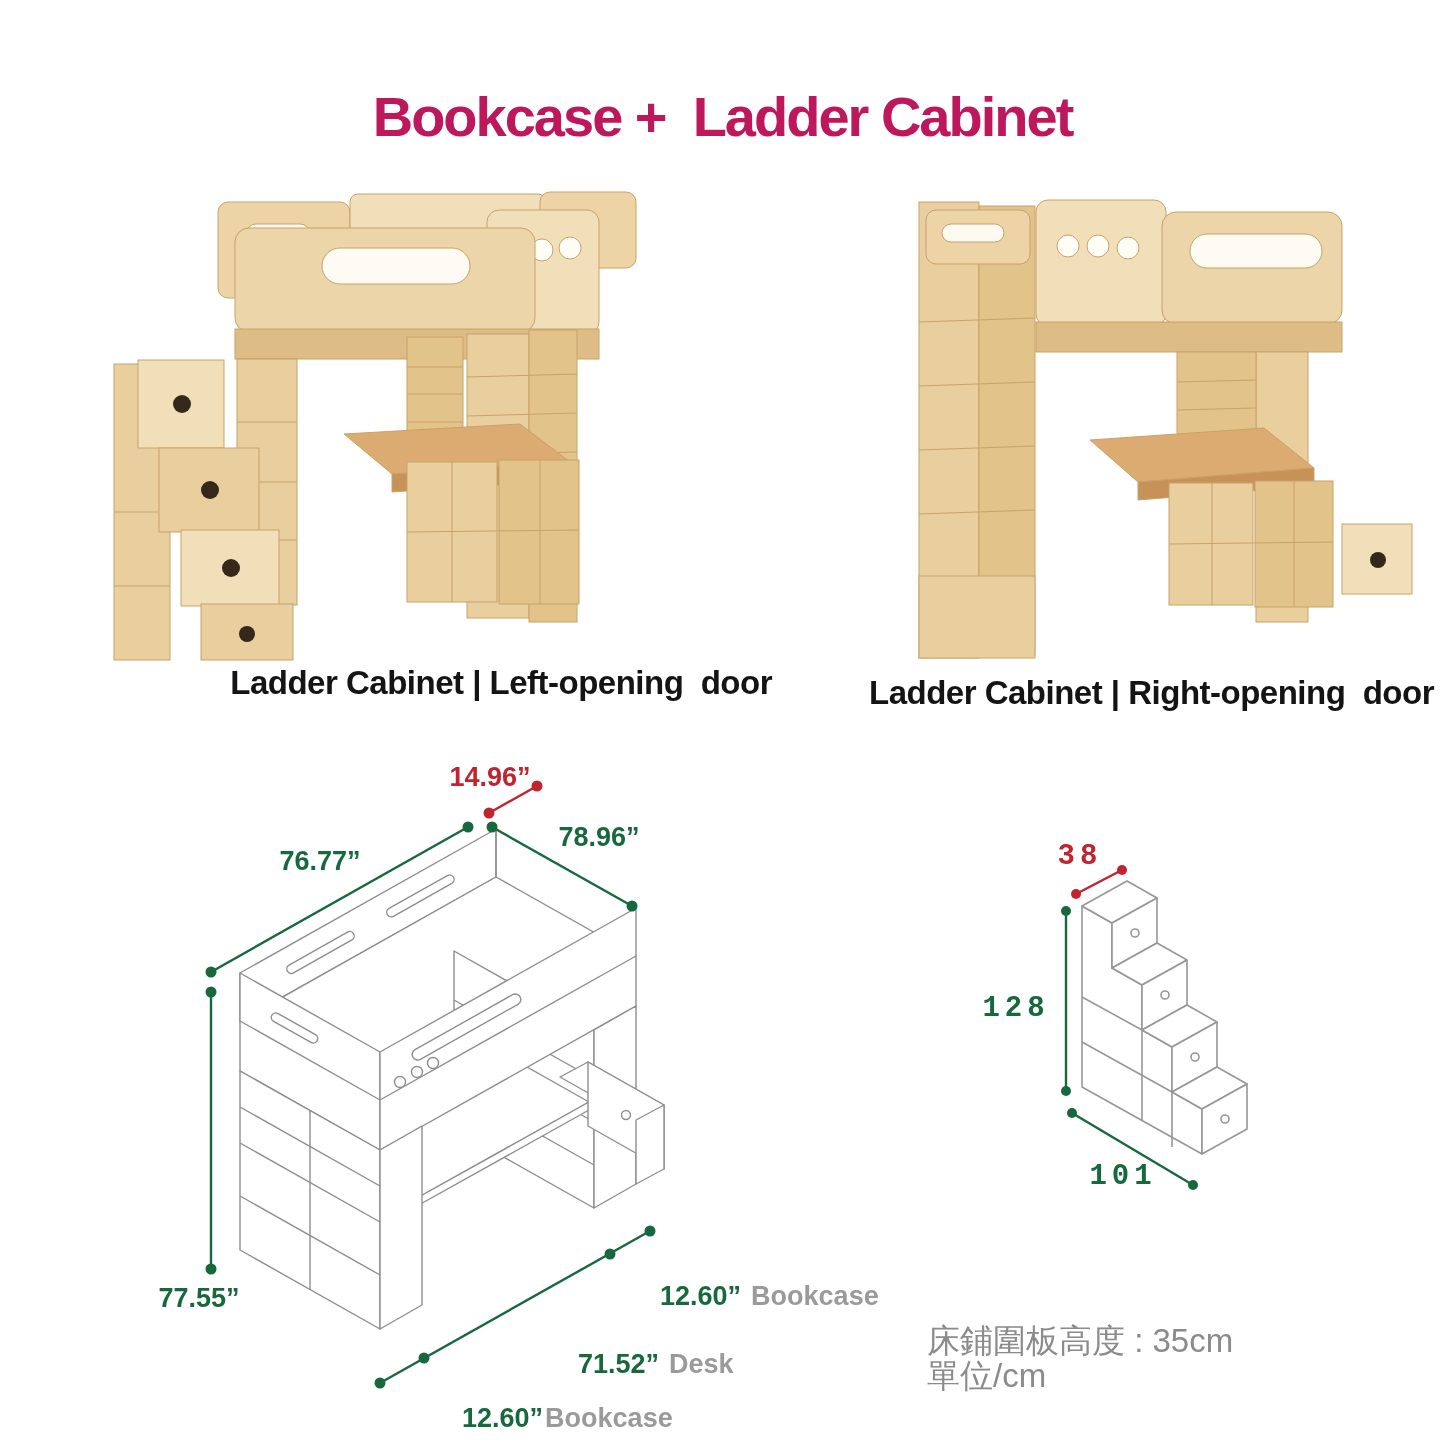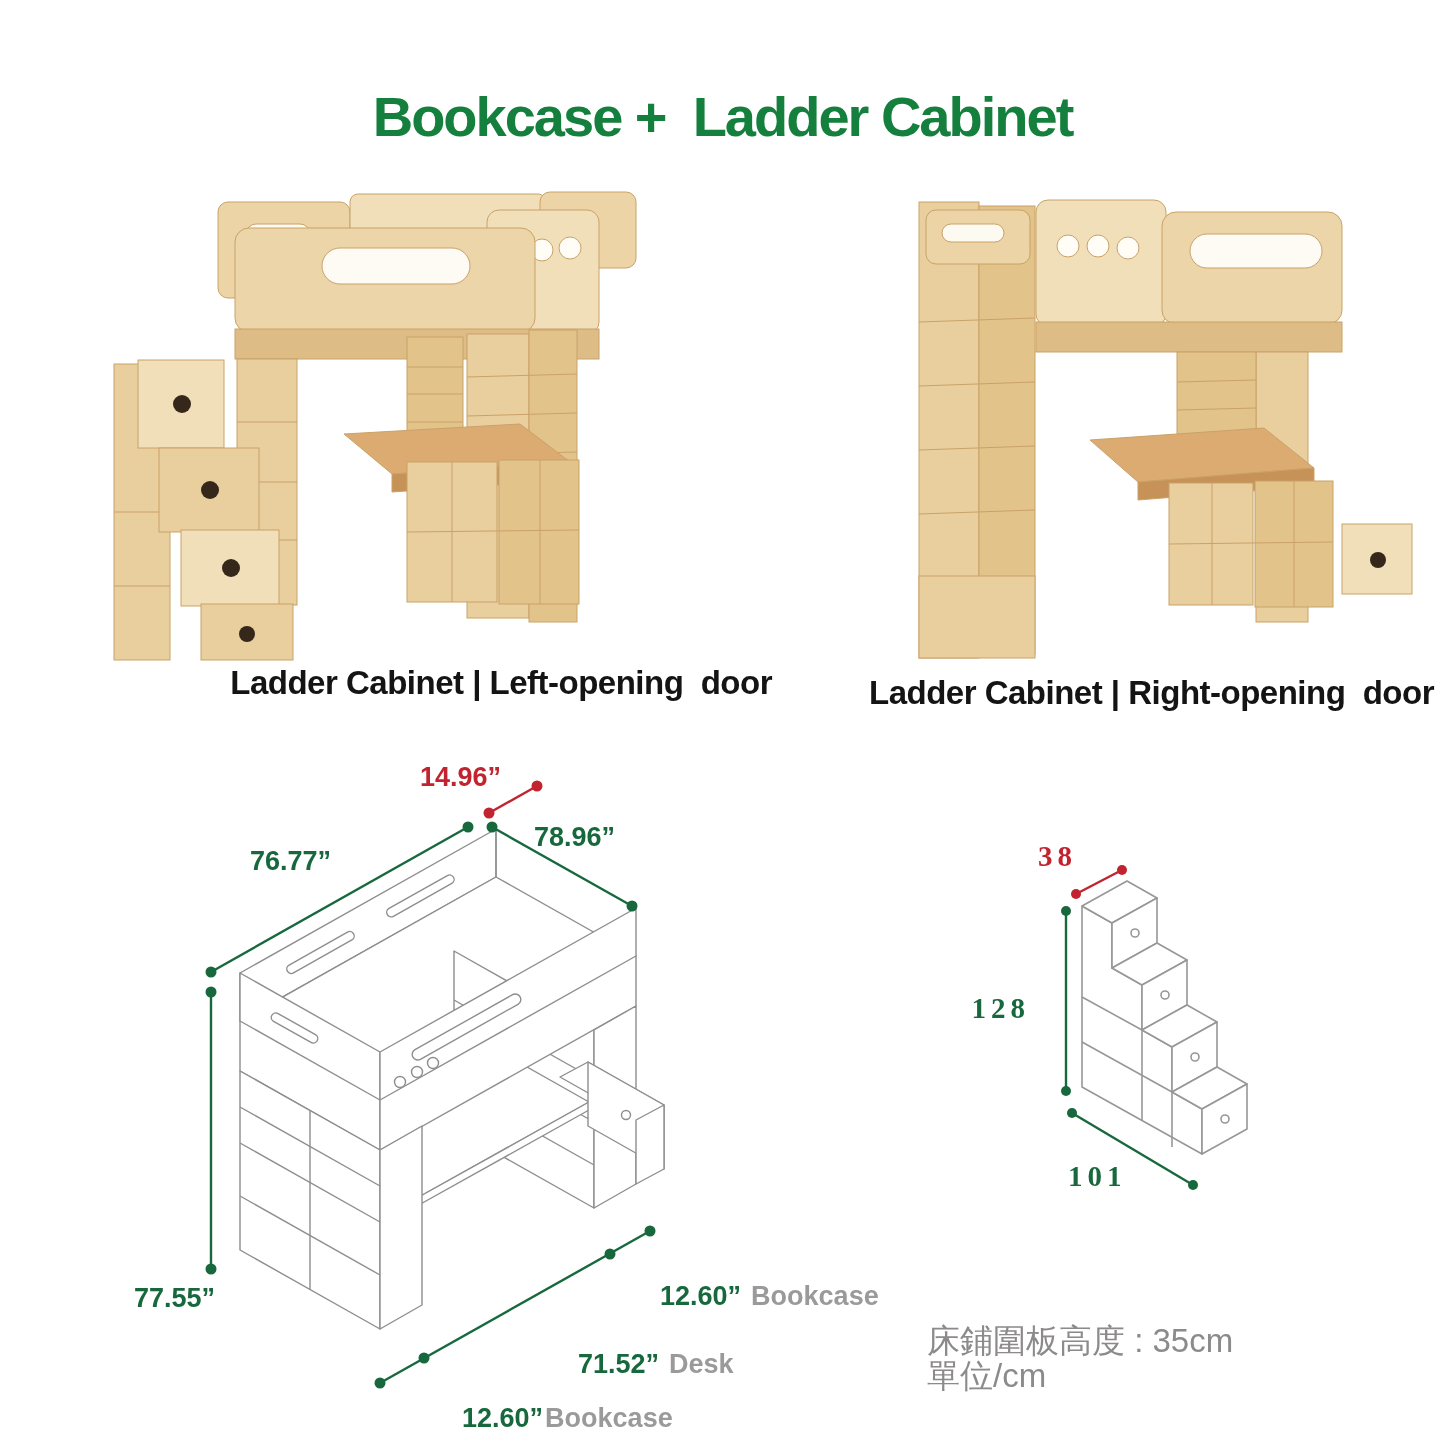--- a/index.html
+++ b/index.html
@@ -1,27 +1,27 @@
 <!DOCTYPE html>
 <html><head>
 <meta charset="utf-8">
 <style>
   html,body{margin:0;padding:0;background:#fff;}
   .page{position:relative;width:1445px;height:1445px;background:#fff;overflow:hidden;
         font-family:"Liberation Sans",sans-serif;}
   .abs{position:absolute;}
   .title{left:0;right:0;top:84px;text-align:center;font-size:56px;font-weight:bold;
-         color:#15803d;letter-spacing:-2px;white-space:pre;}
+         color:#be185d;letter-spacing:-2px;white-space:pre;}
   .caption{font-size:33px;font-weight:bold;color:#141414;text-align:right;
            letter-spacing:-0.5px;white-space:pre;font-weight:600;}
   .dim{position:absolute;font-size:27px;font-weight:bold;color:#17693d;white-space:pre;}
   .dim.red{color:#c2242f;}
   .dim .word{font-weight:bold;color:#9a9a9a;margin-left:10px;}
-  .dim.center{}
-  .mono{font-family:Liberation Serif, serif;font-size:29px;letter-spacing:5px;}
+  .dim.center{text-align:center;}
+  .mono{font-family:Liberation Mono, monospace;font-size:29px;letter-spacing:5px;}
   .note{position:absolute;right:98px;top:1324px;width:420px;text-align:left;
         font-size:33px;color:#8c8a8a;line-height:1.05;}
   svg{position:absolute;display:block;}
   .ln{fill:#fff;stroke:#8e8e8e;stroke-width:1.4;stroke-linejoin:round;}
   .ln2{fill:#fff;stroke:#979797;stroke-width:1.6;stroke-linejoin:round;}
   .wire{fill:none;stroke:#8e8e8e;stroke-width:1.4;}
   .wire2{fill:none;stroke:#979797;stroke-width:1.6;}
   .dimline{stroke:#17693d;stroke-width:2.4;fill:none;}
   .dimline.red{stroke:#c2242f;}
   .dot{fill:#17693d;}
@@ -258,21 +258,21 @@
     <span>12.60”</span><span class="word">Bookcase</span>
   </div>
   <div class="dim" style="left:548px;top:1318px">
     <span>71.52”</span><span class="word">Desk</span>
   </div>
   <div class="dim" style="left:432px;top:1372px">
     <span>12.60”</span><span class="word" style="margin-left:2px">Bookcase</span>
   </div>
 
   <div class="dim red mono center" style="left:1038px;top:840px;width:84px">38</div>
-  <div class="dim mono" style="left:948px;top:992px;width:82px;text-align:right">128</div>
+  <div class="dim mono" style="left:975px;top:992px;width:82px;text-align:center">128</div>
   <div class="dim mono center" style="left:1068px;top:1160px;width:110px">101</div>
 
   <div class="note">
     <div>床鋪圍板高度 : 35cm</div>
     <div>單位/cm</div>
   </div>
 
 </div>
 
 </body></html>

